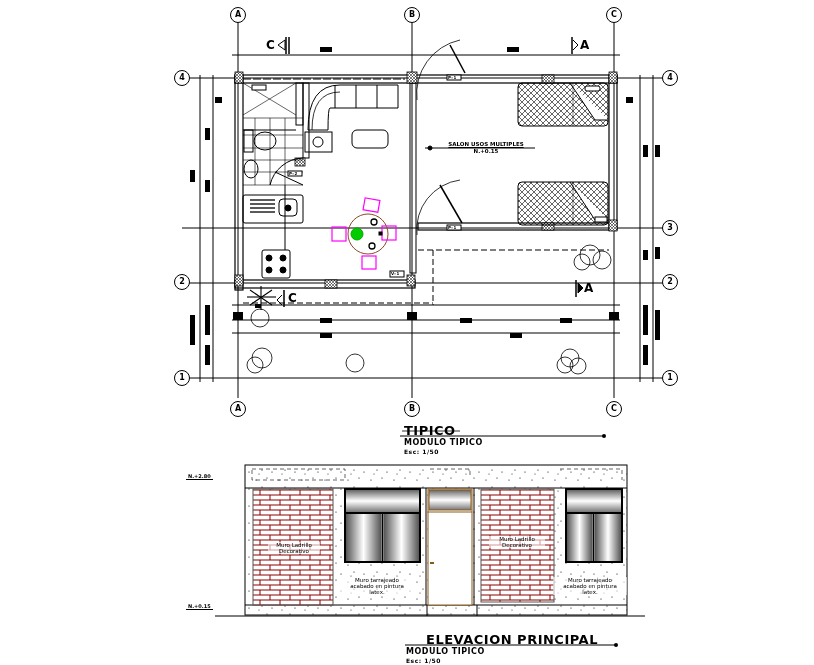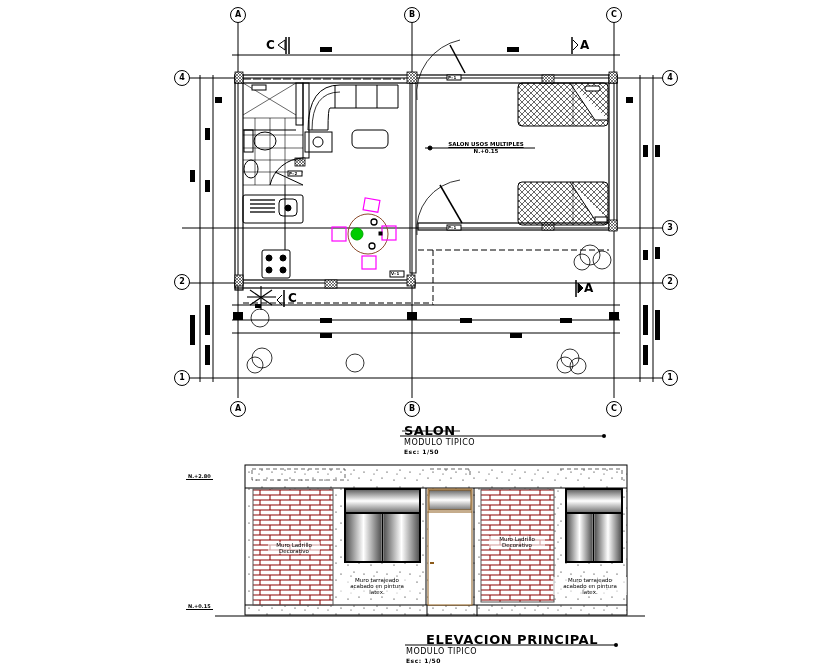--- a/index.html
+++ b/index.html
@@ -1,20 +1,20 @@
 <!DOCTYPE html>
 <html><head>
 <meta charset="utf-8">
 <style>
   html,body{margin:0;padding:0;background:#ffffff;}
   body{width:814px;height:665px;position:relative;overflow:hidden;font-family:"DejaVu Sans",sans-serif;}
   svg{position:absolute;left:0;top:0;}
   .ttl{position:absolute;font-family:"DejaVu Sans",sans-serif;font-weight:bold;color:#000;letter-spacing:0.5px;}
   .t-main{font-size:13px;}
-  .t-sub{font-size:8px;font-weight:normal;}
+  .t-sub{font-size:8px;font-weight:bold;}
   .t-scale{font-size:6px;}
   .lvl{position:absolute;font-size:5px;font-weight:bold;color:#000;border-bottom:1px solid #000;padding:0 2px;}
   .note{position:absolute;font-size:5.5px;color:#000;text-align:center;line-height:6px;background:rgba(255,255,255,0.6);}
   .room{position:absolute;font-size:5.5px;font-weight:bold;color:#000;text-align:center;line-height:7px;}
   .room .r1{text-decoration:underline;}
   .bub{position:absolute;width:14px;height:14px;border:1.3px solid #000;border-radius:50%;font-size:8px;font-weight:bold;text-align:center;line-height:14px;background:#fff;}
 </style>
 </head>
 <body>
 
@@ -316,21 +316,21 @@
 <div class="ttl" style="left:448px;top:75px;font-size:4px;">P-1</div>
 <div class="ttl" style="left:448px;top:225px;font-size:4px;">P-1</div>
 <div class="ttl" style="left:289px;top:171px;font-size:4px;">P-2</div>
 <div class="ttl" style="left:391px;top:271px;font-size:4px;">V-1</div>
 
 <div class="room" style="left:436px;top:141px;width:100px;">
   <div class="r1">SALON USOS MULTIPLES</div>
   <div>N.+0.15</div>
 </div>
 
-<div class="ttl t-main" style="left:404px;top:423px;">SALON</div>
+<div class="ttl t-main" style="left:404px;top:423px;">TIPICO</div>
 <div class="ttl t-sub" style="left:404px;top:438px;">MODULO TIPICO</div>
 <div class="ttl t-scale" style="left:404px;top:448px;">Esc: 1/50</div>
 
 <div class="lvl" style="left:186px;top:473px;">N.+2.80</div>
 <div class="lvl" style="left:186px;top:603px;">N.+0.15</div>
 
 <div class="note" style="left:268px;top:542px;width:52px;white-space:pre-line;">Muro Ladrillo
 Decorativo</div>
 <div class="note" style="left:489px;top:536px;width:56px;white-space:pre-line;">Muro Ladrillo
 Decorativo</div>

